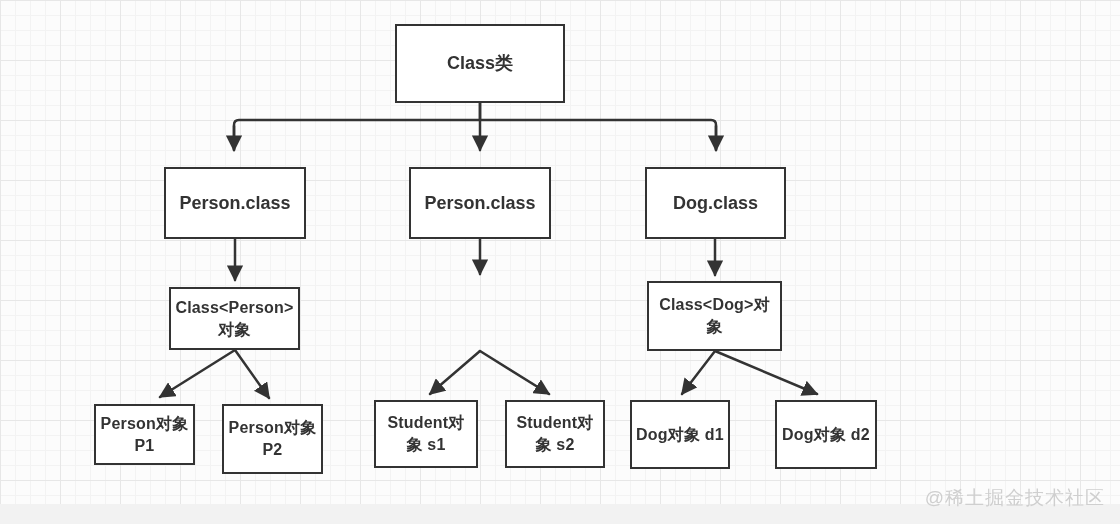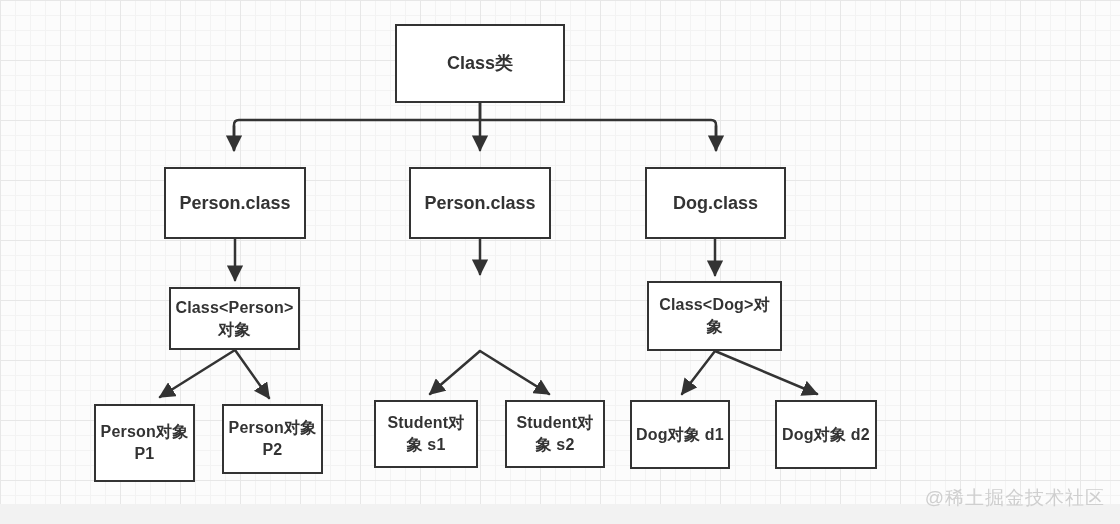--- a/index.html
+++ b/index.html
@@ -92,21 +92,21 @@
 
   <div class="node fs15" style="left:395px; top:13px; width:170px; height:79px;">Class类</div>
 
   <div class="node fs15" style="left:164px; top:156px; width:142px; height:72px;">Person.class</div>
   <div class="node fs15" style="left:409px; top:156px; width:142px; height:72px;">Person.class</div>
   <div class="node fs15" style="left:645px; top:156px; width:141px; height:72px;">Dog.class</div>
 
   <div class="node fs14" style="left:169px; top:287px; width:131px; height:63px;">Class&lt;Person&gt;对象</div>
   <div class="node fs14" style="left:647px; top:281px; width:135px; height:70px;">Class&lt;Dog&gt;对象</div>
 
-  <div class="node fs14" style="left:94px; top:404px; width:101px; height:78px;">Person对象 P1</div>
+  <div class="node fs14" style="left:94px; top:404px; width:101px; height:61px;">Person对象 P1</div>
   <div class="node fs14" style="left:222px; top:404px; width:101px; height:70px;">Person对象 P2</div>
   <div class="node fs14" style="left:374px; top:400px; width:104px; height:68px;">Student对象 s1</div>
   <div class="node fs14" style="left:505px; top:400px; width:100px; height:68px;">Student对象 s2</div>
   <div class="node fs14" style="left:630px; top:400px; width:100px; height:69px;">Dog对象 d1</div>
   <div class="node fs14" style="left:775px; top:400px; width:102px; height:69px;">Dog对象 d2</div>
 
   <div class="footer-band"></div>
   <div class="watermark">@稀土掘金技术社区</div>
 </div>
 

